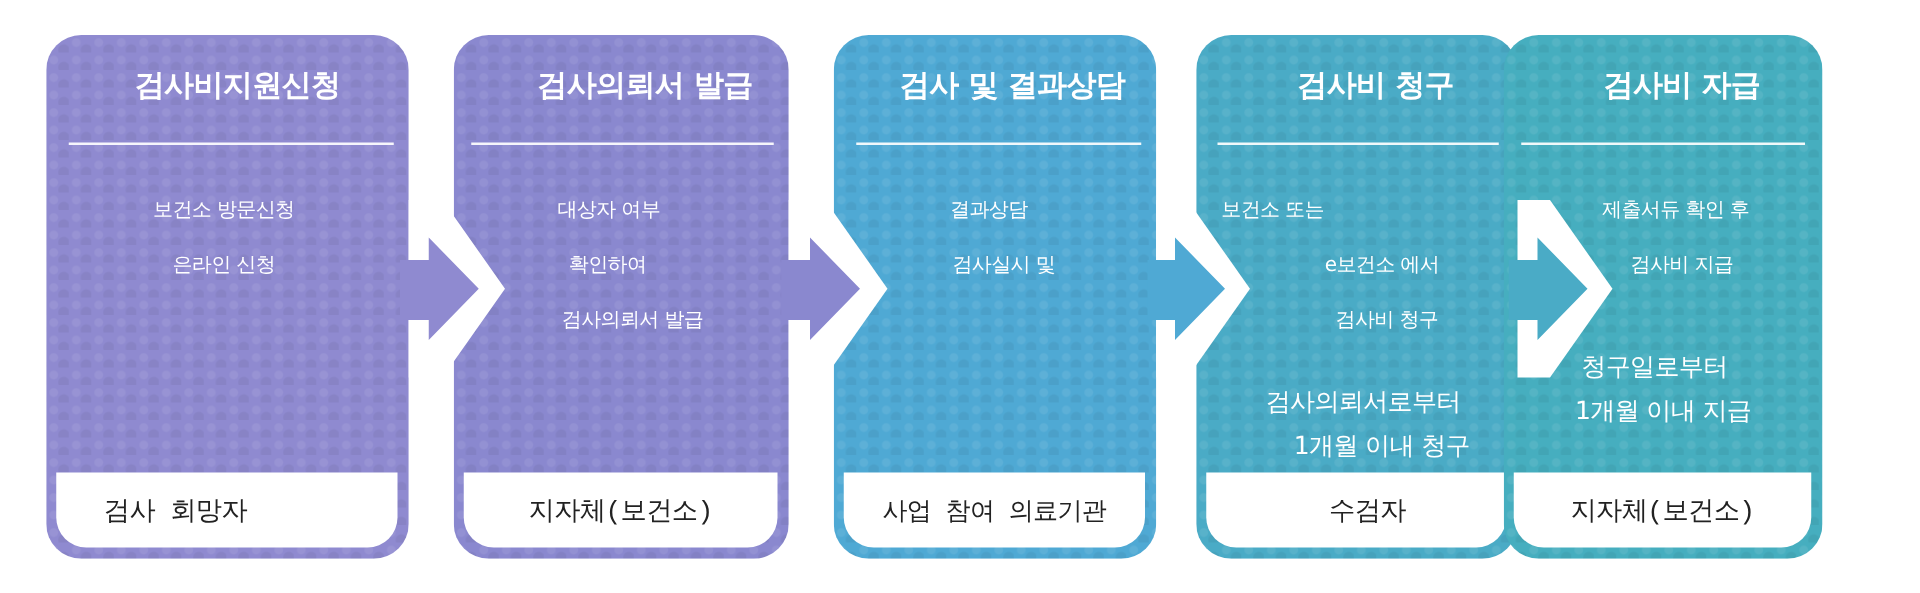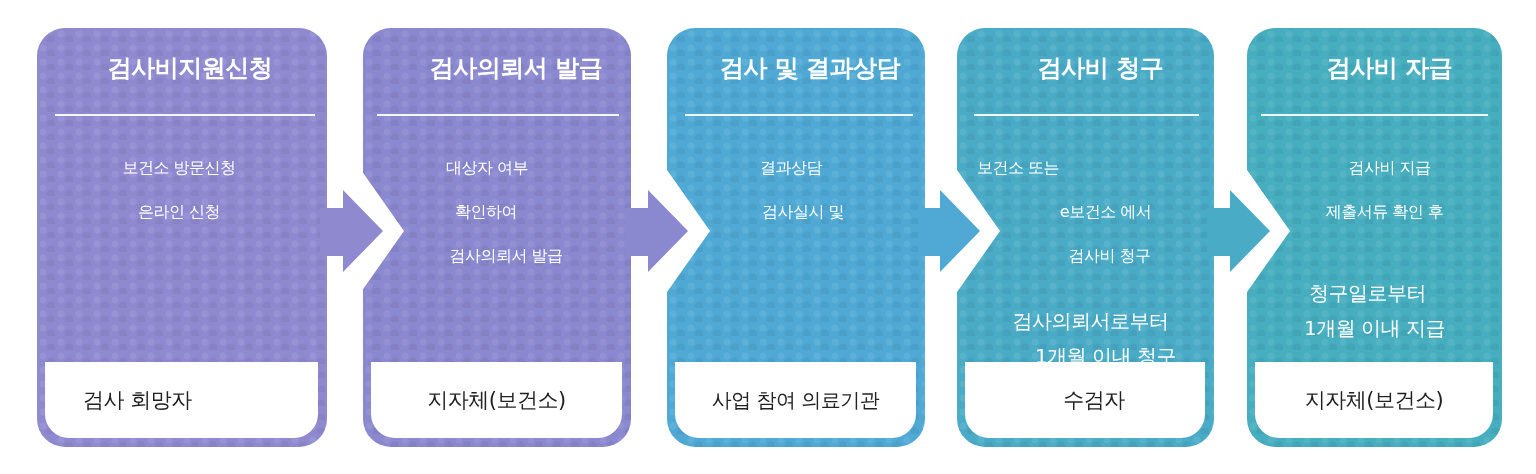--- a/index.html
+++ b/index.html
@@ -66,30 +66,31 @@
       font-size: 20px;
       line-height: 35px;
       letter-spacing: -0.5px;
       white-space: nowrap;
     }
     .card-note div { height: 35px; }
     .card-footer {
       position: absolute;
       left: 8px; right: 9px;
       bottom: 9px;
-      height: 76px;
+      height: 60px;
       background: #ffffff;
       border-radius: 0 0 24px 24px;
       color: #222222;
       font-size: 21px;
       display: flex;
       align-items: center;
       justify-content: center;
       letter-spacing: -0.5px;
       white-space: nowrap;
+      font-family: Liberation Mono, monospace;
     }
     .arrow {
       position: absolute;
       top: 0; left: 0;
       pointer-events: none;
     }
   </style>
 </head>
 <body>
 
@@ -134,26 +135,26 @@
       <div style="padding-left:40px;">e보건소 에서</div>
       <div style="padding-left:48px;">검사비 청구</div>
     </div>
     <div class="card-note" style="top:276px;">
       <div style="padding-left:10px;">검사의뢰서로부터</div>
       <div style="padding-left:40px;">1개월 이내 청구</div>
     </div>
     <div class="card-footer" style="padding-left:18px;">수검자</div>
   </div>
 
-  <div class="card" style="left:1247px; width:255px; background-color:#46aebf;">
+  <div class="card" style="left:1203px; width:255px; background-color:#46aebf;">
     <div class="card-title" style="padding-left:14px;">검사비 자급</div>
     <div class="card-divider" style="left:14px; right:14px;"></div>
     <div class="card-body" style="top:118px; padding-left:20px;">
+      <div>제출서듀 확인 후</div>
       <div style="padding-left:10px;">검사비 지급</div>
-      <div>제출서듀 확인 후</div>
     </div>
     <div class="card-note" style="top:248px;">
       <div style="padding-right:14px;">청구일로부터</div>
       <div>1개월 이내 지급</div>
     </div>
     <div class="card-footer">지자체(보건소)</div>
   </div>
 
   <svg class="arrow" width="1536" height="474" viewBox="0 0 1536 474">
 

